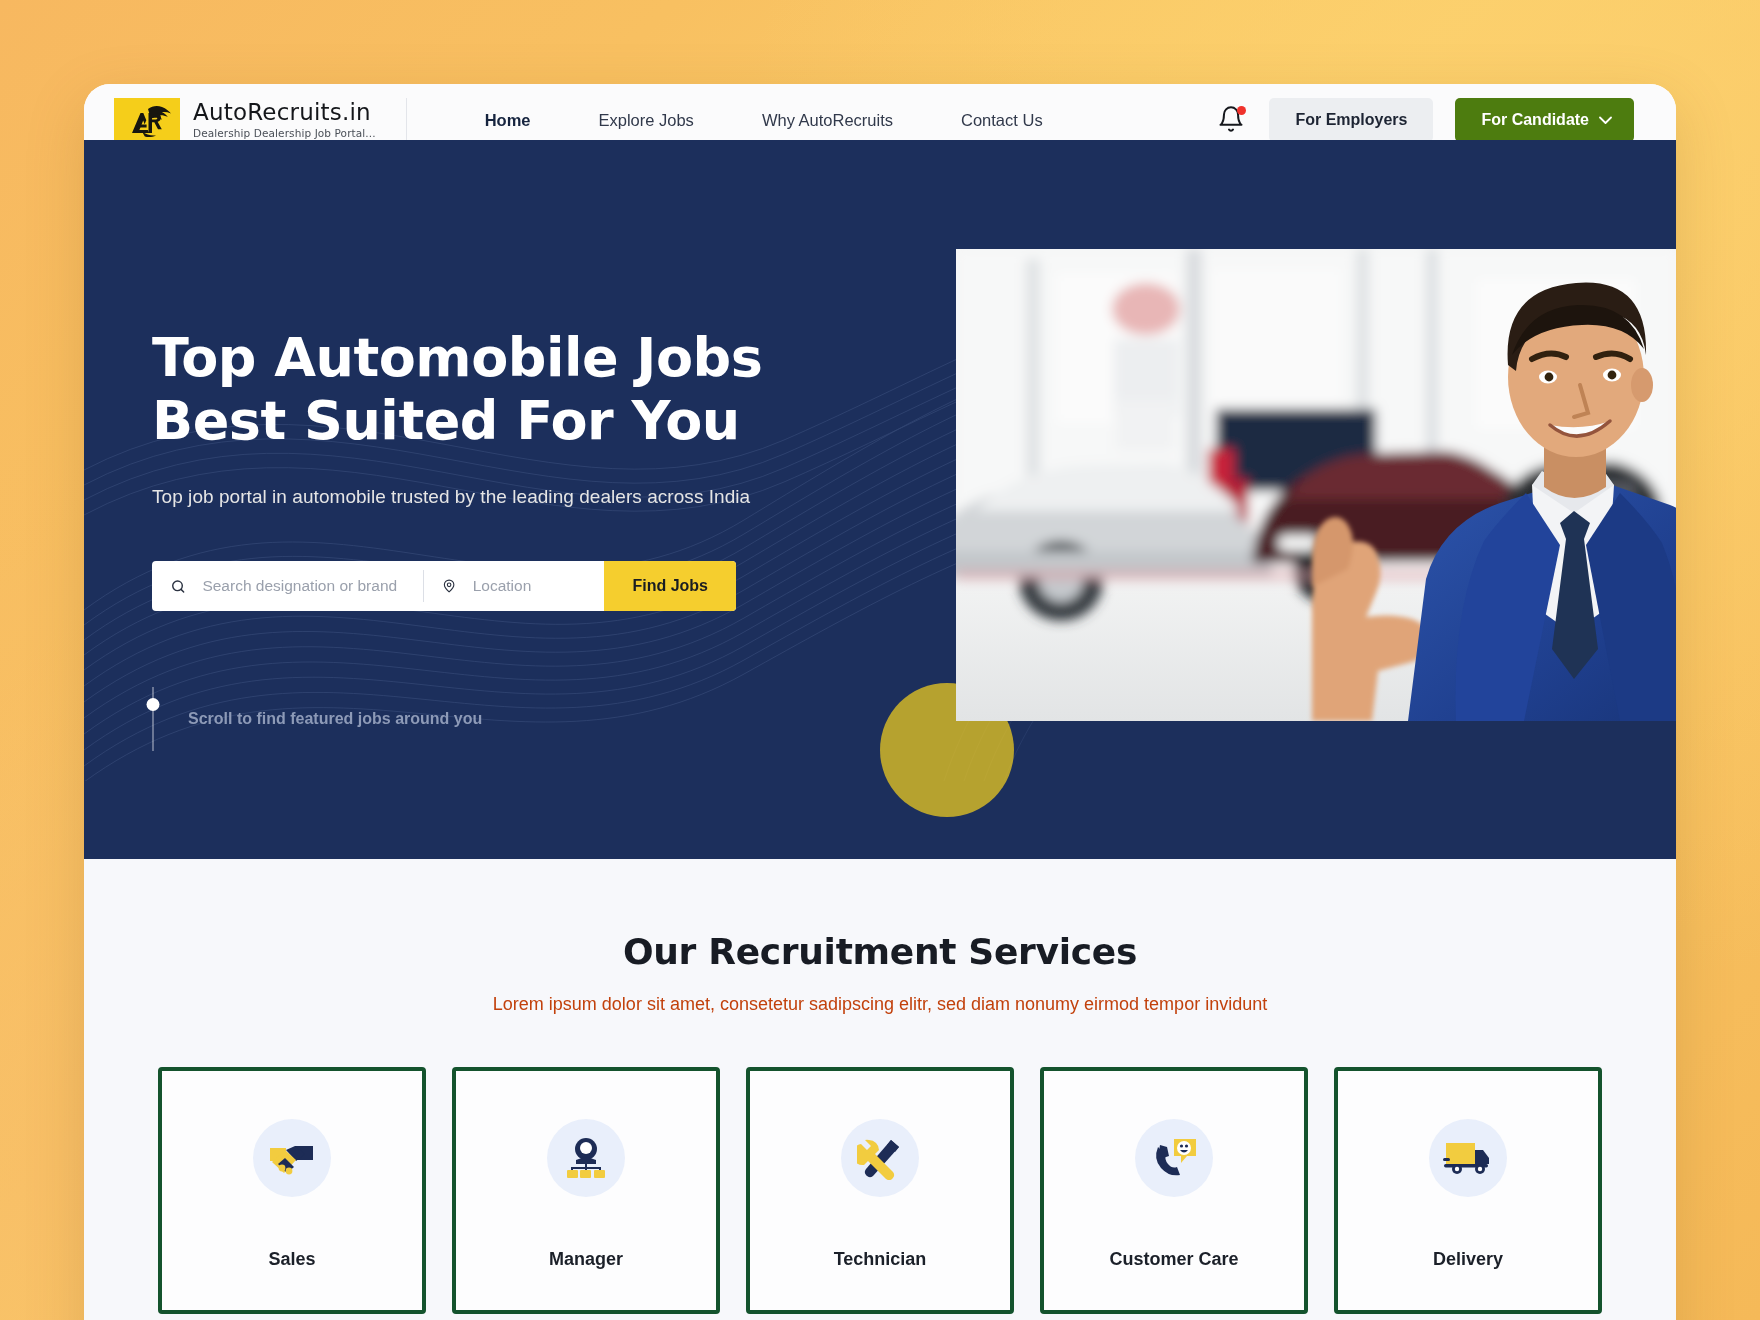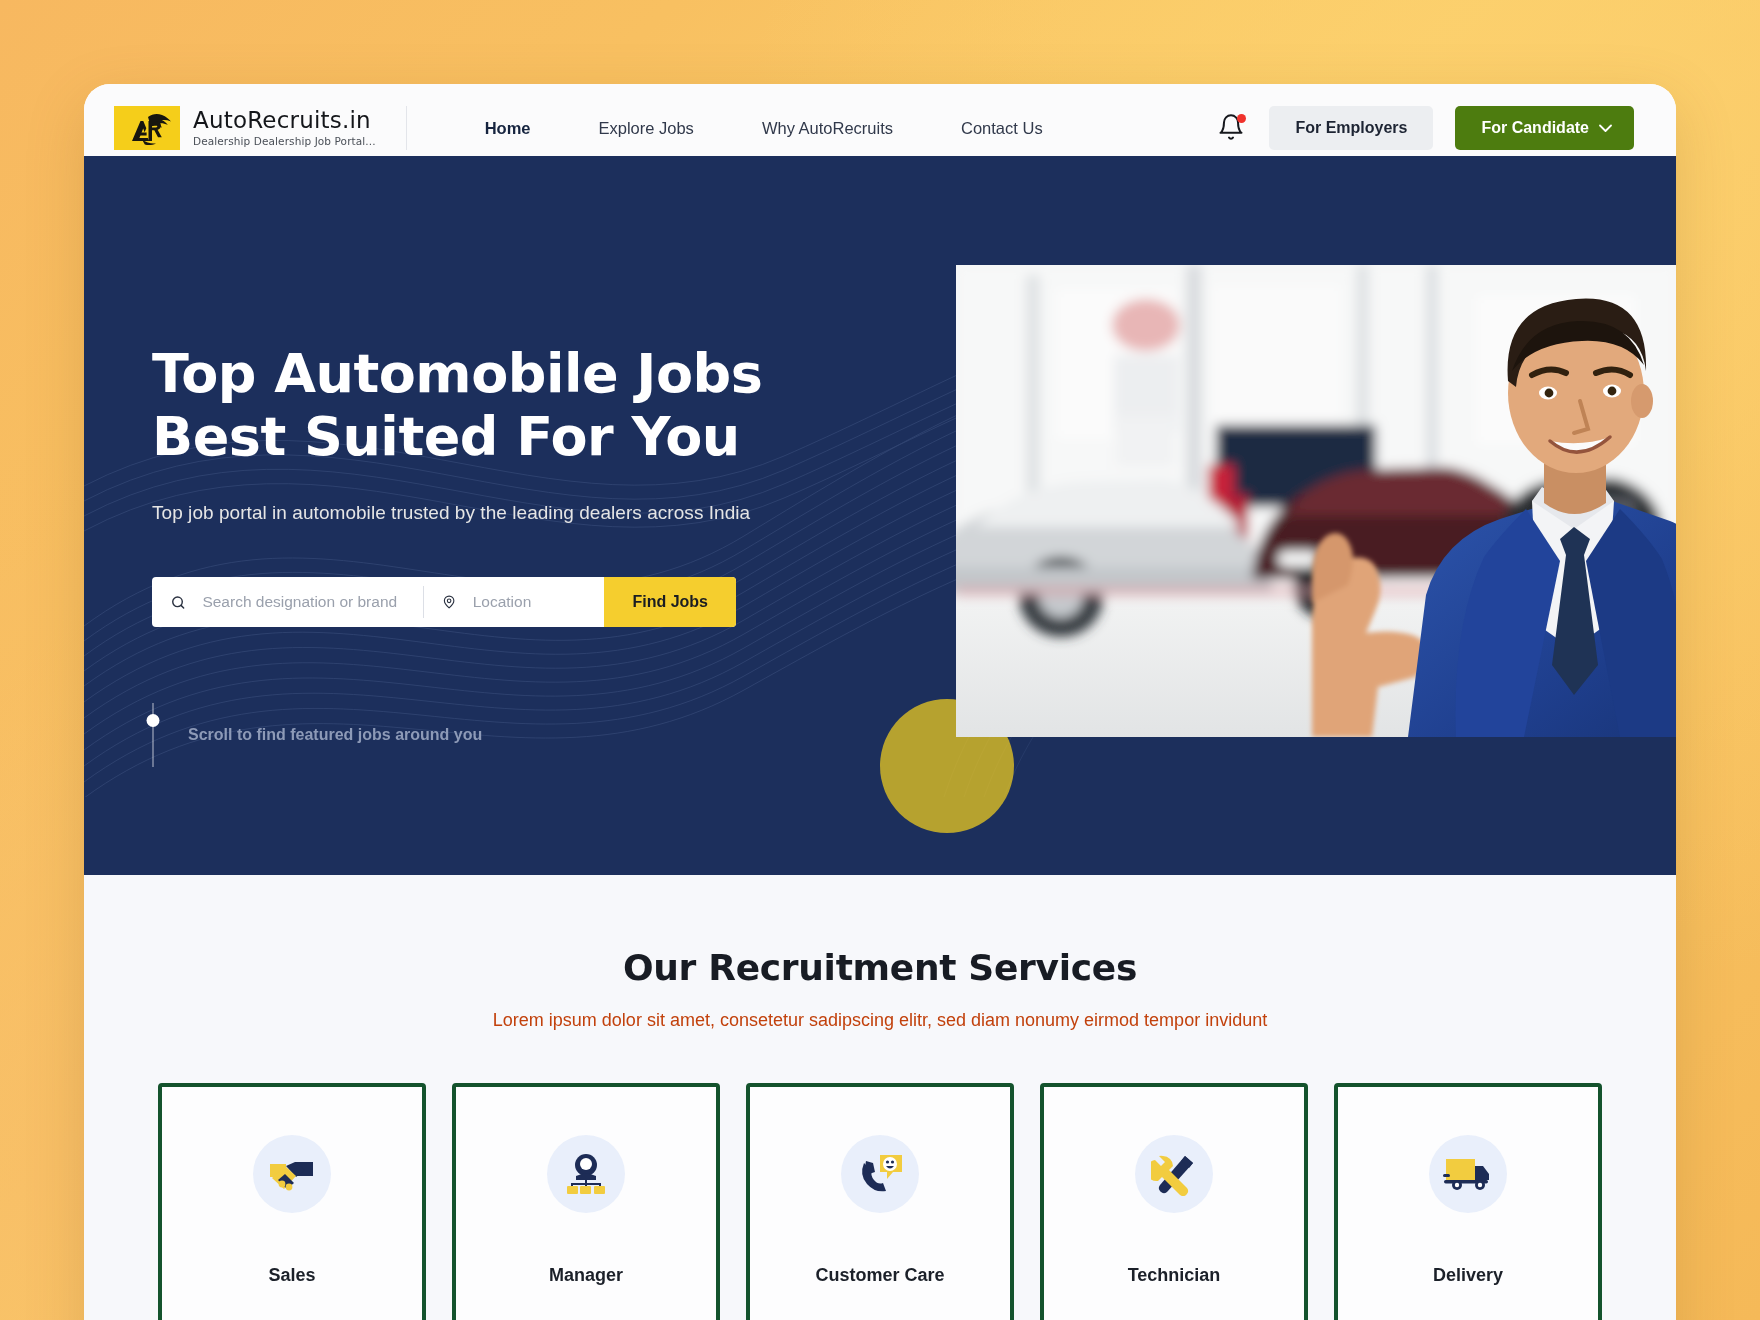--- a/index.html
+++ b/index.html
@@ -24,21 +24,21 @@
     width: 1592px;
     height: 1300px;
     background: #ffffff;
     border-radius: 26px 26px 0 0;
     overflow: hidden;
     box-shadow: 0 18px 60px rgba(140, 90, 20, .20);
   }
 
   
   .site-header {
-    height: 72px;
+    height: 56px;
     background: #fbfbfc;
     display: flex;
     align-items: center;
     padding: 16px 42px 0 30px;
     position: relative;
   }
   .brand { display: flex; align-items: center; gap: 13px; padding-right: 30px; }
   .brand-mark {
     width: 66px; height: 44px;
     background: #f5ce1a;
@@ -444,42 +444,42 @@
             <rect x="4" y="34" width="11" height="8" rx="1" fill="#f2cc3f"></rect>
             <rect x="17" y="34" width="11" height="8" rx="1" fill="#f2cc3f"></rect>
             <rect x="31" y="34" width="11" height="8" rx="1" fill="#f2cc3f"></rect>
           </svg>
         </div>
         <div class="svc-label">Manager</div>
       </div>
 
       <div class="svc-card">
         <div class="svc-icon-bubble">
+          <svg width="46" height="44" viewBox="0 0 46 44">
+            <path d="M34 4 l8 7 l-26 29 a5 5 0 0 1 -7 -7z" fill="#1d2c56"></path>
+            <path d="M34 4 l8 7 l-4 5 l-8 -7z" fill="#1d2c56"></path>
+            <path d="M12 4 a10 10 0 0 1 10 10 l-4 4 18 18 a5 5 0 0 1 -7 7 l-18 -18 -4 4 A10 10 0 0 1 4 8 l6 6 4 -4 -6 -6 a10 10 0 0 1 4 0z" fill="#f2cc3f"></path>
+          </svg>
+        </div>
+        <div class="svc-label">Technician</div>
+      </div>
+
+      <div class="svc-card">
+        <div class="svc-icon-bubble">
           <svg width="48" height="42" viewBox="0 0 48 42">
             <path d="M24 2 h22 v17 h-9 l-6 7 v-7 h-7z" fill="#f2cc3f"></path>
             <circle cx="34" cy="11" r="7" fill="#ffffff"></circle>
             <circle cx="31.5" cy="9" r="1.6" fill="#1d2c56"></circle>
             <circle cx="36.5" cy="9" r="1.6" fill="#1d2c56"></circle>
             <path d="M30 13 q4 5 8 0z" fill="#1d2c56"></path>
             <path d="M8 10 q-5 12 3 21 q8 9 19 7 l-3 -8 q-5 2 -9 -3 q-4 -5 -2 -9z" fill="#1d2c56"></path>
             <path d="M10 8 l7 2 l2 9 l-6 2 q-5 -6 -3 -13z" fill="#1d2c56"></path>
           </svg>
         </div>
         <div class="svc-label">Customer Care</div>
-      </div>
-
-      <div class="svc-card">
-        <div class="svc-icon-bubble">
-          <svg width="46" height="44" viewBox="0 0 46 44">
-            <path d="M34 4 l8 7 l-26 29 a5 5 0 0 1 -7 -7z" fill="#1d2c56"></path>
-            <path d="M34 4 l8 7 l-4 5 l-8 -7z" fill="#1d2c56"></path>
-            <path d="M12 4 a10 10 0 0 1 10 10 l-4 4 18 18 a5 5 0 0 1 -7 7 l-18 -18 -4 4 A10 10 0 0 1 4 8 l6 6 4 -4 -6 -6 a10 10 0 0 1 4 0z" fill="#f2cc3f"></path>
-          </svg>
-        </div>
-        <div class="svc-label">Technician</div>
       </div>
 
       <div class="svc-card">
         <div class="svc-icon-bubble">
           <svg width="50" height="38" viewBox="0 0 50 38">
             <rect x="3" y="4" width="29" height="21" fill="#f2cc3f"></rect>
             <path d="M32 11 h8 l6 8 v6 h-14z" fill="#1d2c56"></path>
             <rect x="1" y="25" width="44" height="3.4" rx="1.7" fill="#1d2c56"></rect>
             <rect x="0" y="19" width="7" height="3" rx="1.5" fill="#1d2c56"></rect>
             <circle cx="14" cy="30" r="5" fill="#1d2c56"></circle>

